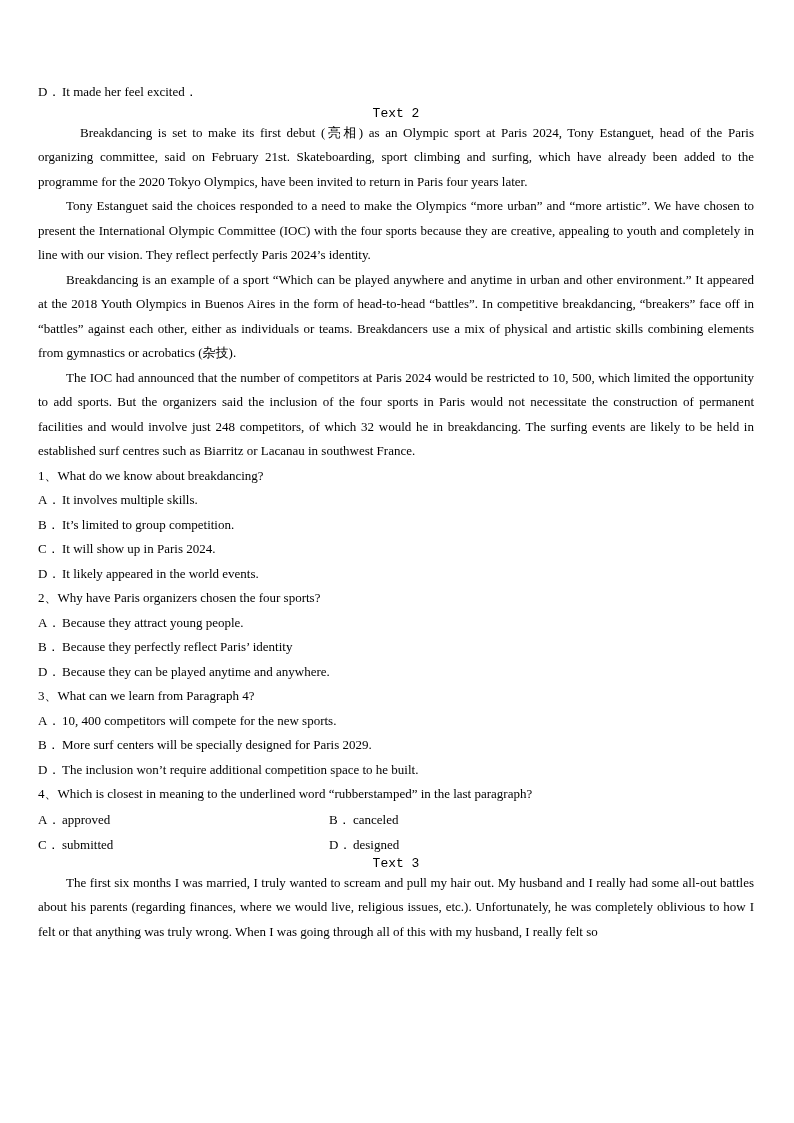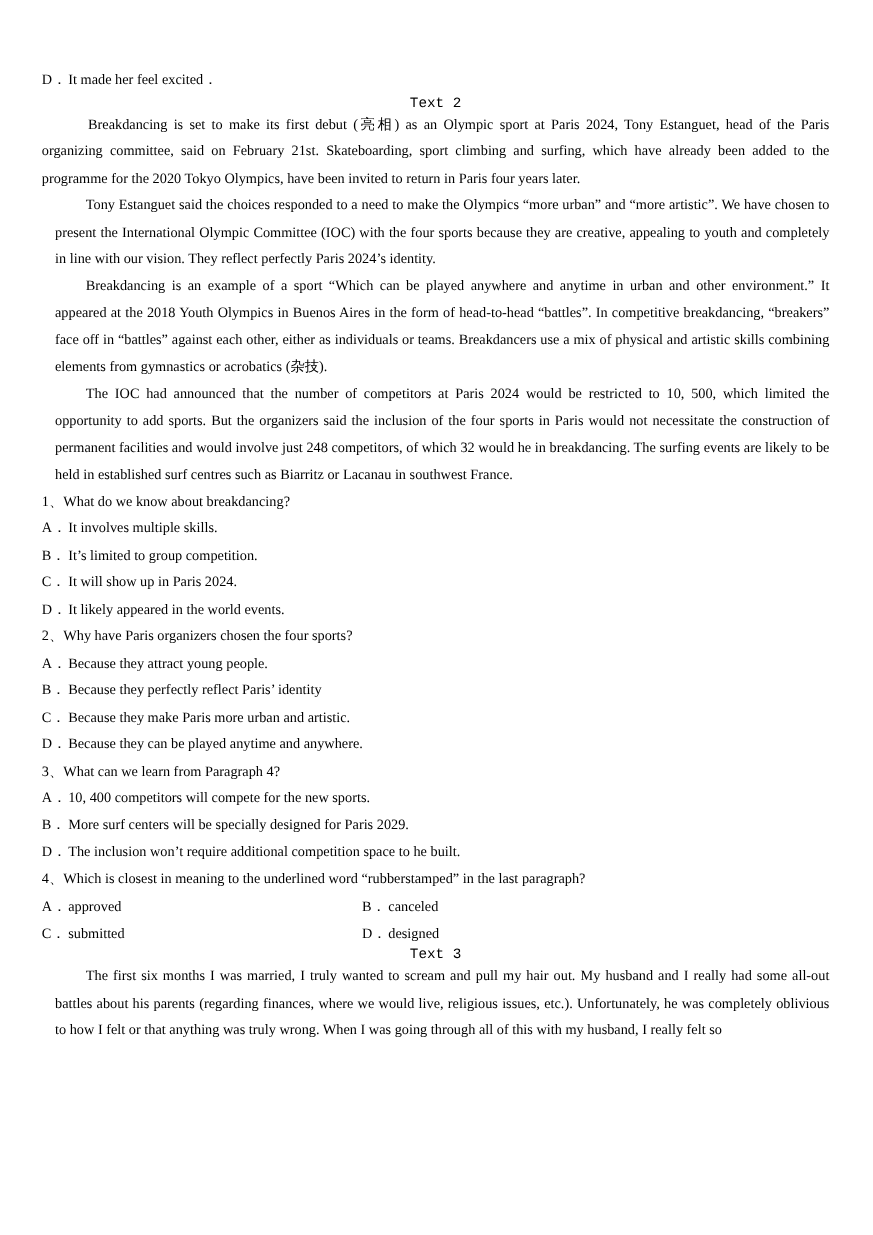--- a/index.html
+++ b/index.html
@@ -1,24 +1,24 @@
 <!DOCTYPE html>
 <html><head>
 <meta charset="utf-8">
 <style>
   html, body { margin: 0; padding: 0; background: #ffffff; }
   body {
     width: 794px; height: 1123px; position: relative; overflow: hidden;
     font-family: "Liberation Serif", "DejaVu Serif", serif;
     color: #000; font-size: 13px;
   }
-  .page { position: absolute; left: 38px; top: 60px; width: 716px; }
+  .page { position: absolute; left: 38px; top: 80px; width: 716px; }
   .line { line-height: 24.5px; margin: 0; white-space: nowrap; }
   .para { line-height: 24.5px; margin: 0; text-align: justify; text-align-last: left; }
-  .indent { text-indent: 28px; margin-left: 12px; }
+  .indent { text-indent: 28px; }
   .indent-wide { text-indent: 42px; }
   .heading {
     font-family: "Liberation Mono", "DejaVu Sans Mono", monospace;
     text-align: center; line-height: 14px; margin: 0; font-size: 13px;
   }
   .u { text-decoration: underline; }
   .opt-row { display: flex; line-height: 25px; gap: 15px; }
   .opt-row .col { width: 276px; }
   .lbl { display: inline-block; width: 24px; }
 </style>
@@ -43,21 +43,20 @@
     <p class="line"><span class="lbl">A．</span><span>It involves multiple skills.</span></p>
     <p class="line"><span class="lbl">B．</span><span>It’s limited to group competition.</span></p>
     <p class="line"><span class="lbl">C．</span><span>It will show up in Paris 2024.</span></p>
     <p class="line"><span class="lbl">D．</span><span>It likely appeared in the world events.</span></p>
   </div>
 
   <div>
     <p class="line">2、Why have Paris organizers chosen the four sports?</p>
     <p class="line"><span class="lbl">A．</span><span>Because they attract young people.</span></p>
     <p class="line"><span class="lbl">B．</span><span>Because they perfectly reflect Paris’ identity</span></p>
-    <p class="line"><span class="lbl">C．</span><span>Because they make Paris more urban and artistic.</span></p>
     <p class="line"><span class="lbl">D．</span><span>Because they can be played anytime and anywhere.</span></p>
   </div>
 
   <div>
     <p class="line">3、What can we learn from Paragraph 4?</p>
     <p class="line"><span class="lbl">A．</span><span>10, 400 competitors will compete for the new sports.</span></p>
     <p class="line"><span class="lbl">B．</span><span>More surf centers will be specially designed for Paris 2029.</span></p>
     <p class="line"><span class="lbl">D．</span><span>The inclusion won’t require additional competition space to he built.</span></p>
   </div>
 

